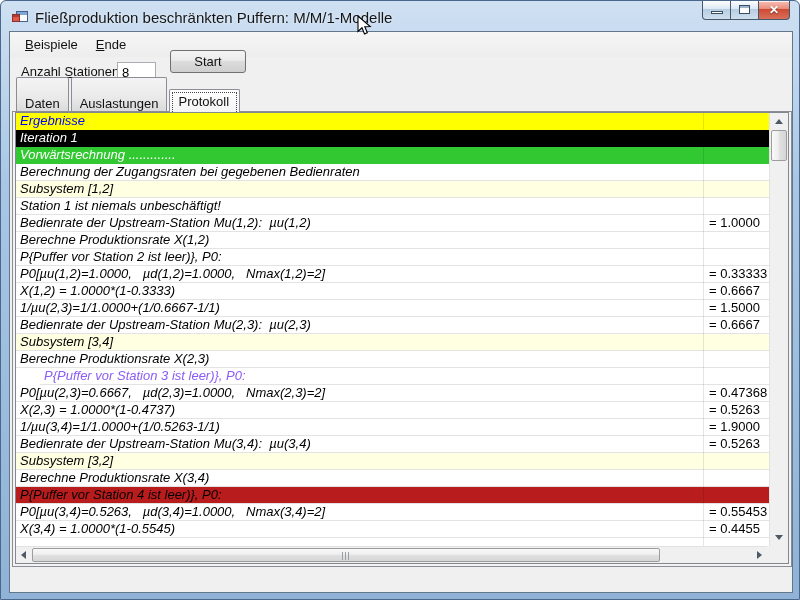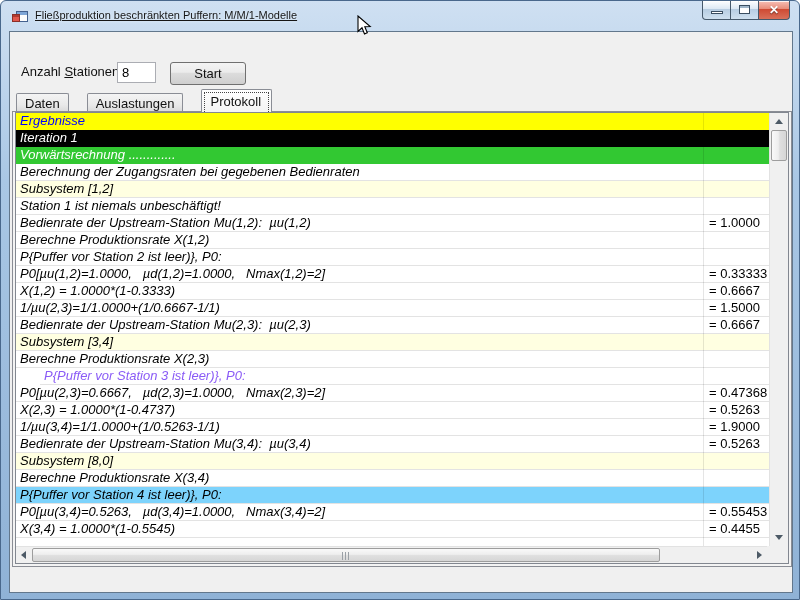--- a/index.html
+++ b/index.html
@@ -7,21 +7,21 @@
 
   .window {
     position:relative; width:800px; height:600px;
     background:linear-gradient(#cfe0f2, #a9c7e5 30%, #8fb2d6);
     border:1px solid #49688c; border-radius:6px 6px 0 0; overflow:hidden;
   }
 
   
   .titlebar { position:absolute; left:0; top:0; width:100%; height:30px; }
   .app-icon { position:absolute; left:11px; top:7px; width:16px; height:16px; }
-  .title-text { position:absolute; left:34px; top:8px; font-size:11px; color:#151515; text-shadow:0 0 3px #eaf3fc;text-decoration:underline; }
+  .title-text { position:absolute; left:34px; top:8px; font-size:15px; color:#151515; text-shadow:0 0 3px #eaf3fc; }
   .winbtns { position:absolute; right:9px; top:0; display:flex; }
   .winbtn {
     height:19px; border:1px solid #46596b; border-top:none; position:relative;
     background:linear-gradient(#fdfeff, #dbe8f4 45%, #b7cde2 46%, #cfe0ef);
     box-shadow:inset 0 1px 0 rgba(255,255,255,.8);
   }
   .winbtn.min { width:29px; border-radius:0 0 0 4px; }
   .winbtn.max { width:28px; border-left:none; }
   .winbtn.close {
     width:31px; border-left:none; border-radius:0 0 4px 0;
@@ -42,32 +42,32 @@
   .menu-item { font-size:13px; color:#111; padding:3px 9px; }
   .accel-u { text-decoration:underline; }
 
   .ctl-label { position:absolute; left:11px; top:32px; font-size:13px; color:#111; }
   .stations-input {
     position:absolute; left:107px; top:30px; width:39px; height:21px;
     border:1px solid #abadb3; background:#fff; font-family:"Liberation Sans",sans-serif;
     font-size:13px; padding-left:4px; outline:none;
   }
   .start-btn {
-    position:absolute; left:160px; top:30px; width:76px; height:23px;
+    position:absolute; left:160px; top:18px; width:76px; height:23px;
     border:1px solid #707070; border-radius:3px;
     background:linear-gradient(#f4f4f4,#ebebeb 45%,#dddddd 46%,#cfcfcf);
     font-family:"Liberation Sans",sans-serif; font-size:13px; color:#111;
   }
 
   
   .tabstrip { position:absolute; left:6px; top:57px; height:23px; display:flex; align-items:flex-end; }
   .tab {
-    height:19px; border:1px solid #8a8d95; border-bottom:none; border-radius:2px 2px 0 0;
+    height:35px; border:1px solid #8a8d95; border-bottom:none; border-radius:2px 2px 0 0;
     background:linear-gradient(#f4f4f4,#e9e9e9 60%,#d9d9d9);
-    font-size:13px; color:#111; padding:2px 8px 0 8px; margin-right:18px;
+    font-size:13px; color:#111; padding:18px 8px 0 8px; margin-right:2px;
   }
   .tab.active {
     height:23px; background:linear-gradient(#ffffff,#f4f4f4);
     padding:4px 9px 0 9px; position:relative; z-index:5; margin-right:0;
   }
   .tab-focus { position:absolute; left:2px; top:2px; right:2px; bottom:0; border:1px dotted #444; border-bottom:none; padding:1px 5px 0 5px; }
 
   .tabbody { position:absolute; left:2px; top:79px; width:780px; height:456px; border:1px solid #8a8d95; background:#f3f3f3; }
 
   
@@ -131,20 +131,24 @@
         </div>
       <div class="winbtn max">
           <span class="glyph-max"></span>
         </div>
       <div class="winbtn close"><span>✕</span></div>
     </div>
   </div>
 
   <div class="client">
 
+    <div class="menubar">
+      <div class="menu-item"><span class="accel-u">B</span><span>eispiele</span></div>
+      <div class="menu-item"><span class="accel-u">E</span><span>nde</span></div>
+    </div>
 
     <div class="ctl-label"><span>Anzahl </span><span class="accel-u">S</span><span>tationen:</span></div>
     <input class="stations-input" value="8" style="">
     <button class="start-btn">Start</button>
 
     <div class="tabstrip">
       <div class="tab">Daten</div>
       <div class="tab">Auslastungen</div>
       <div class="tab active"><span class="tab-focus"><span>Protokoll</span></span><span style="visibility:hidden">Protokoll</span></div>
     </div>
@@ -227,28 +231,28 @@
           </div>
           <div class="log-row" style="background: rgb(255, 255, 255); color: rgb(0, 0, 0); border-bottom-color: rgb(227, 227, 227);">
             <span class="row-text">1/µu(3,4)=1/1.0000+(1/0.5263-1/1)</span>
             <span class="row-value">= 1.9000</span>
           </div>
           <div class="log-row" style="background: rgb(255, 255, 255); color: rgb(0, 0, 0); border-bottom-color: rgb(227, 227, 227);">
             <span class="row-text">Bedienrate der Upstream-Station Mu(3,4):  µu(3,4)</span>
             <span class="row-value">= 0.5263</span>
           </div>
           <div class="log-row" style="background: rgb(255, 255, 225); color: rgb(0, 0, 0); border-bottom-color: rgb(227, 227, 227);">
-            <span class="row-text">Subsystem [8,0]</span>
+            <span class="row-text">Subsystem [3,2]</span>
             <span class="row-value"></span>
           </div>
           <div class="log-row" style="background: rgb(255, 255, 255); color: rgb(0, 0, 0); border-bottom-color: rgb(227, 227, 227);">
             <span class="row-text">Berechne Produktionsrate X(3,4)</span>
             <span class="row-value"></span>
           </div>
-          <div class="log-row" style="background: #7dd3fc; color: rgb(0, 0, 0); border-bottom-color: rgb(227, 227, 227);">
+          <div class="log-row" style="background: #b91c1c; color: rgb(0, 0, 0); border-bottom-color: rgb(227, 227, 227);">
             <span class="row-text">P{Puffer vor Station 4 ist leer)}, P0:</span>
             <span class="row-value"></span>
           </div>
           <div class="log-row" style="background: rgb(255, 255, 255); color: rgb(0, 0, 0); border-bottom-color: rgb(227, 227, 227);">
             <span class="row-text">P0[µu(3,4)=0.5263,   µd(3,4)=1.0000,   Nmax(3,4)=2]</span>
             <span class="row-value">= 0.55453</span>
           </div>
           <div class="log-row" style="background: rgb(255, 255, 255); color: rgb(0, 0, 0); border-bottom-color: rgb(227, 227, 227);">
             <span class="row-text">X(3,4) = 1.0000*(1-0.5545)</span>
             <span class="row-value">= 0.4455</span>

